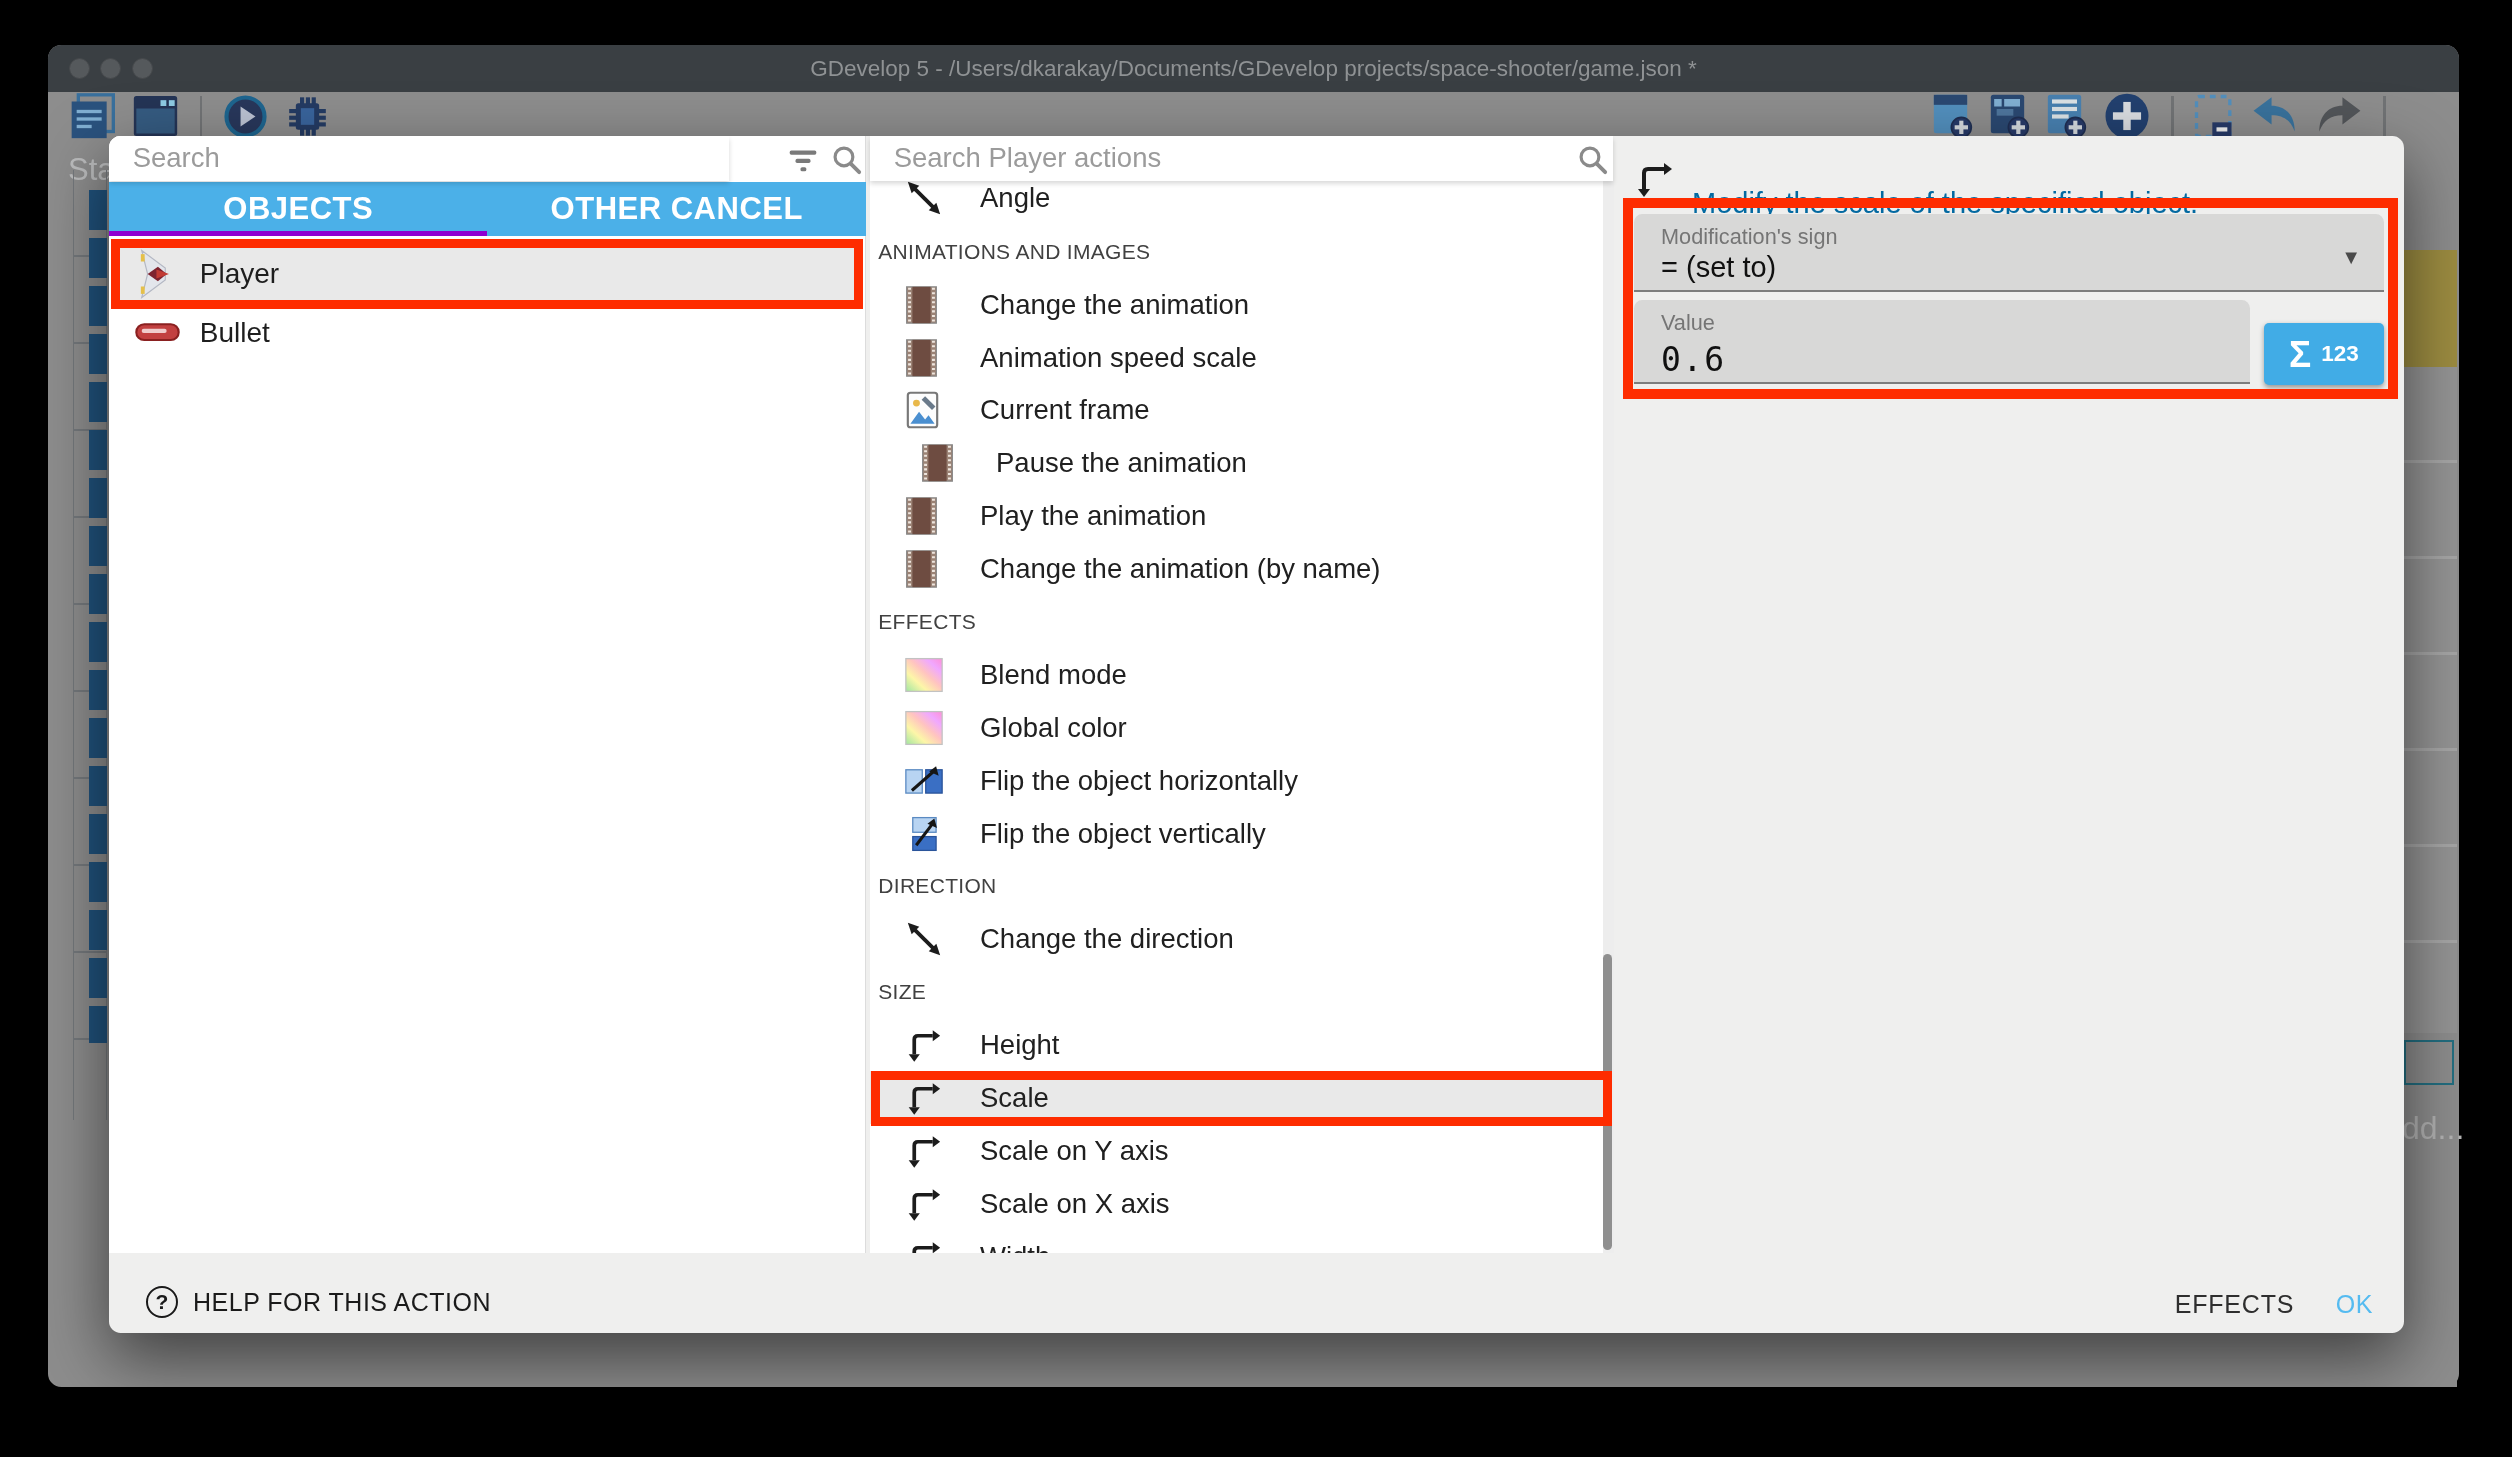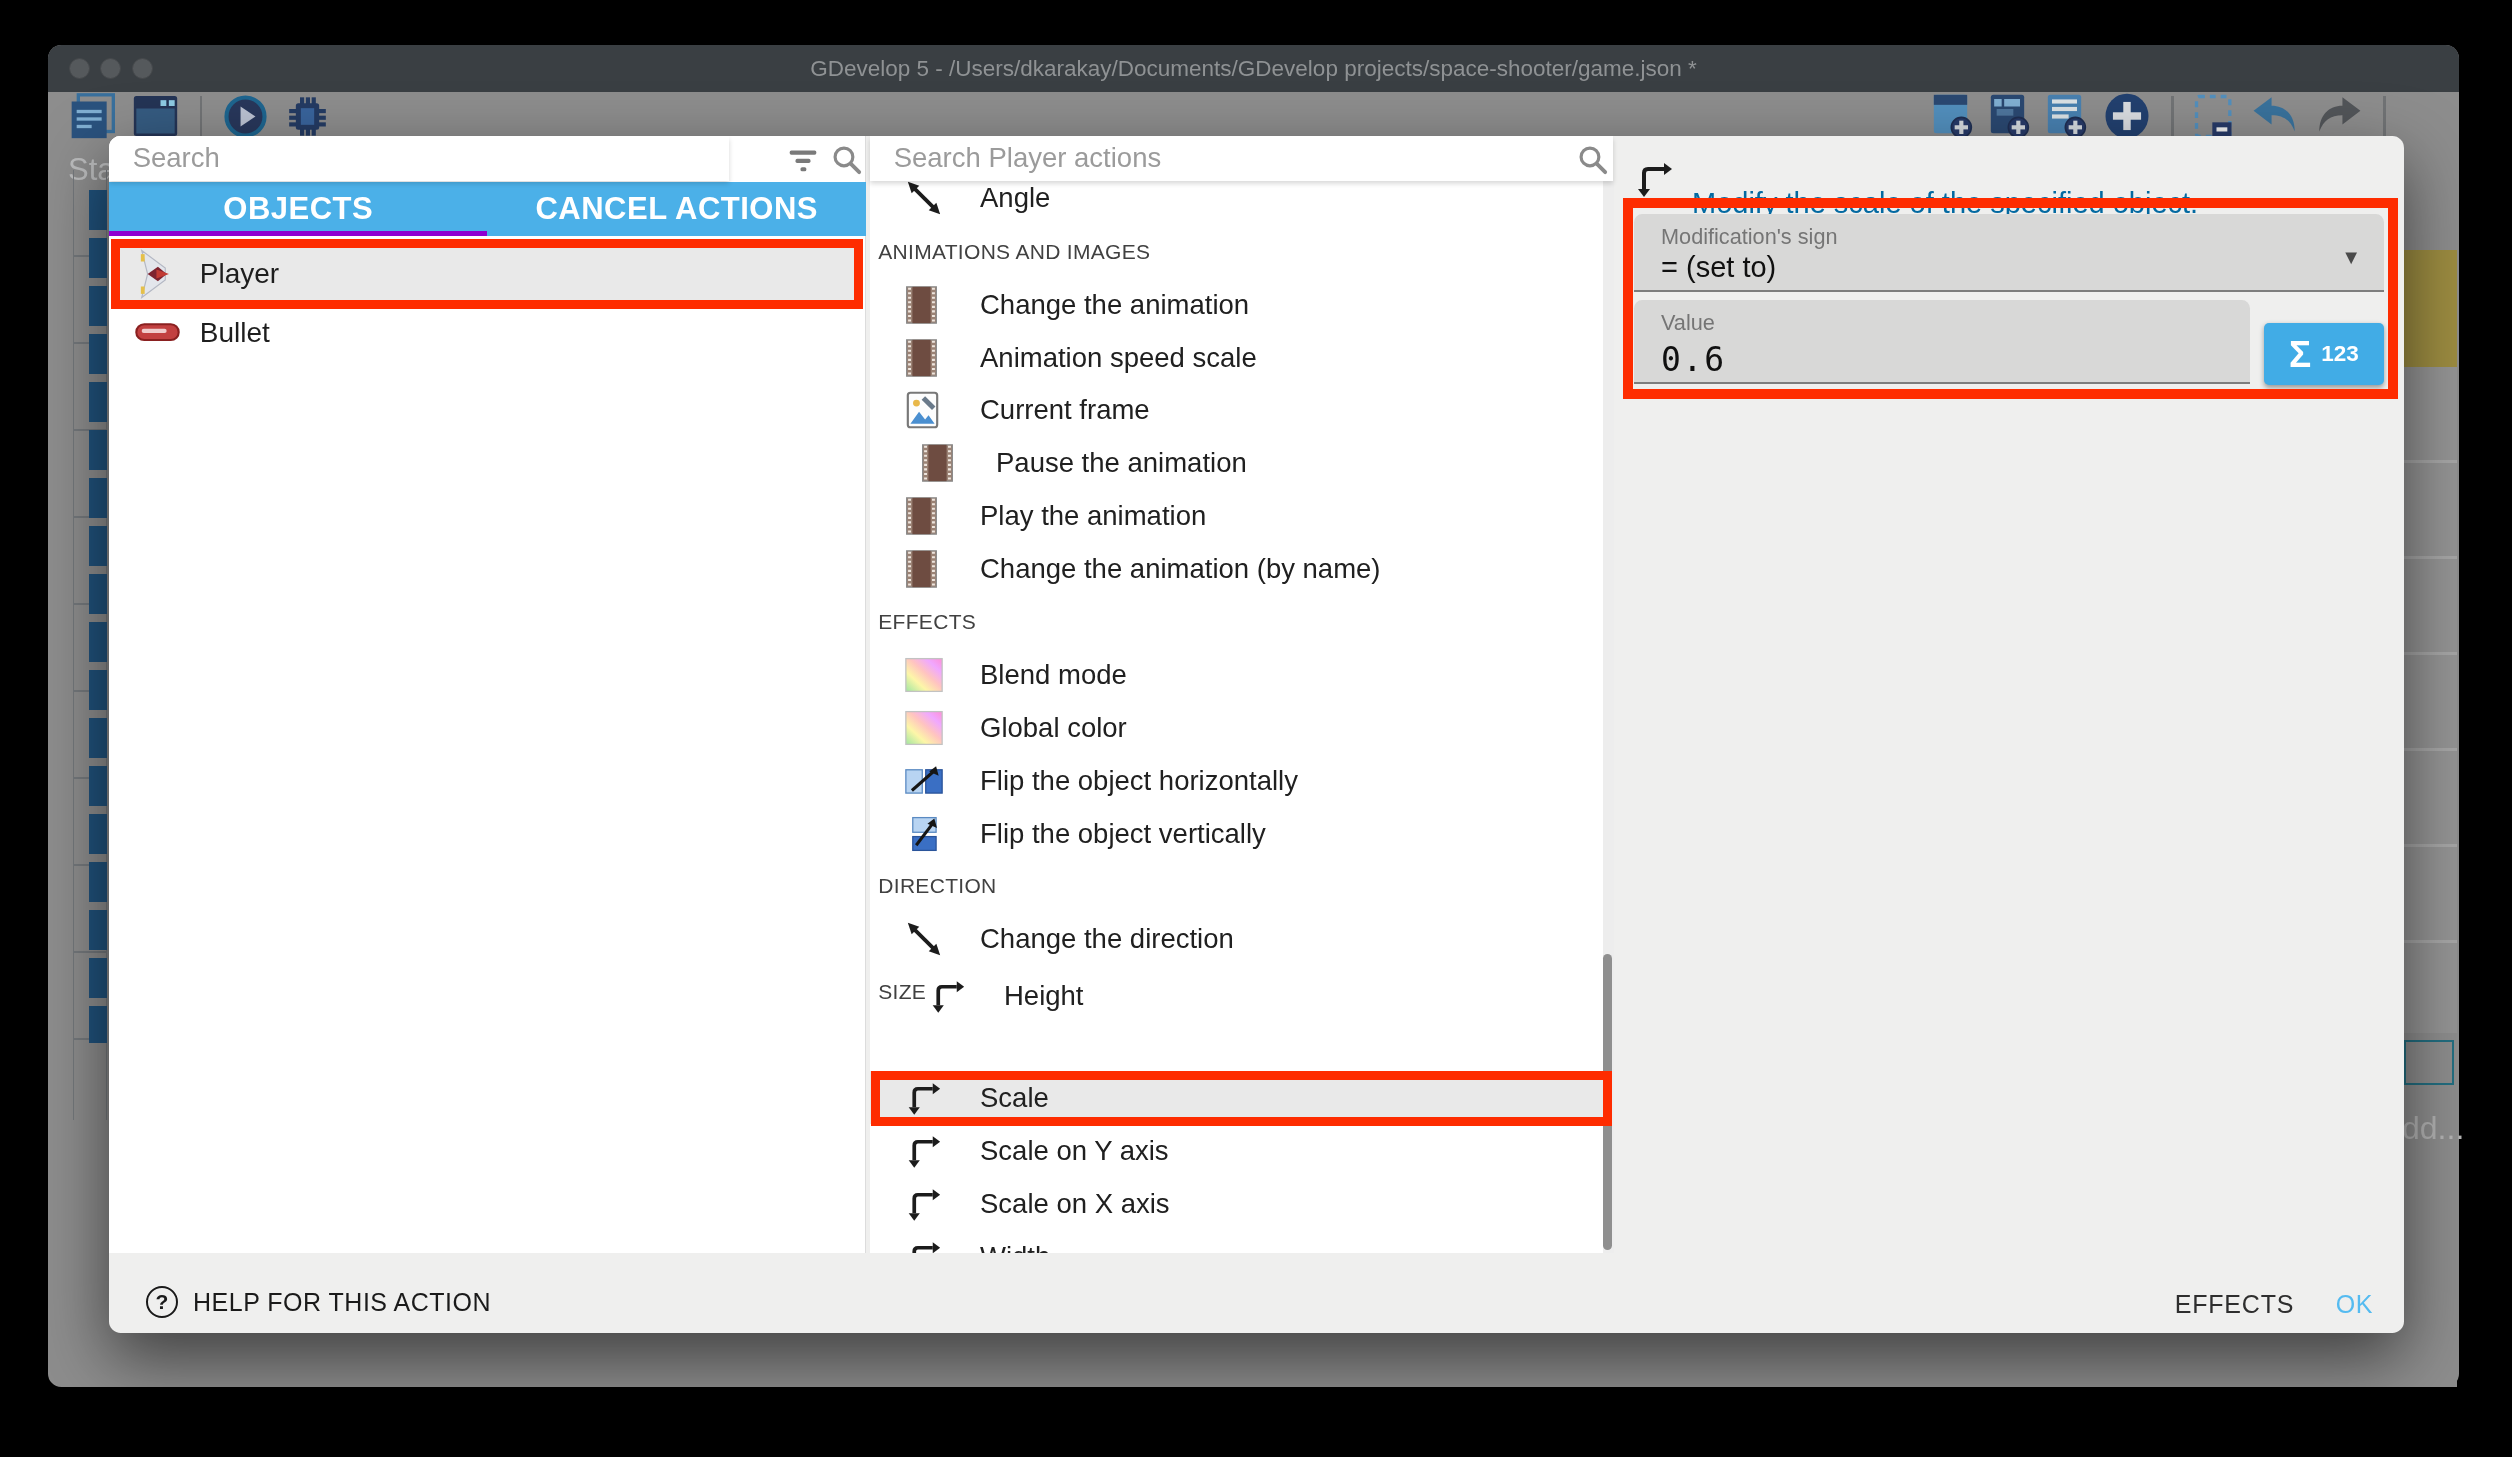--- a/index.html
+++ b/index.html
@@ -308,21 +308,21 @@
       <span class="abs" style="left:706px;top:6.7px">
         <svg width="33" height="33" viewBox="0 0 52 52">
             <circle cx="22" cy="22" r="14" fill="none" stroke="#8a8a8a" stroke-width="5"></circle>
             <line x1="33" y1="33" x2="46" y2="46" stroke="#8a8a8a" stroke-width="6" stroke-linecap="round"></line>
           </svg>
       </span>
     </div>
 
     <div id="tabbar">
         <div class="tab">OBJECTS</div>
-        <div class="tab">CANCEL ACTIONS</div>
+        <div class="tab">OTHER CANCEL</div>
       </div>
     <div id="tab-underline"></div>
 
     <div id="objects-list">
         <div class="obj-row" style="top: 112px; height: 52px; background: rgb(233, 233, 233);">
           <span class="obj-icon">
             <span style="display: flex; align-items: center;">
               <svg width="37" height="50" viewBox="0 0 24 34">
                 <path d="M4 1 L20 13 L20 21 L4 33 L8 17 Z" fill="#e3e6ec" stroke="#b4b8c4" stroke-width="0.8"></path>
                 <rect x="3.4" y="3.5" width="2.6" height="5" fill="#e5c04a"></rect>
@@ -520,21 +520,21 @@
                 <polygon points="3,3 15,7 7,15" fill="#1c1c1c"></polygon>
                 <polygon points="37,37 25,33 33,25" fill="#1c1c1c"></polygon>
               </svg>
             </span>
           </span>
           <span class="a-label">Change the direction</span>
         </div>
         <div class="section-row" style="top: 784px;">
           <span class="s-label">SIZE</span>
         </div>
-        <div class="action-row" style="top: 788px; margin-left: 24px;">
+        <div class="action-row" style="top: 837px;">
           <span class="a-icon">
             <span style="display: flex; align-items: center;">
               <svg width="37" height="37" viewBox="0 0 40 40">
                 <path d="M10 30 V14 Q10 10 14 10 H30" fill="none" stroke="#1c1c1c" stroke-width="4"></path>
                 <polygon points="30,4 38,10 30,16" fill="#1c1c1c"></polygon>
                 <polygon points="4,30 10,38 16,30" fill="#1c1c1c"></polygon>
               </svg>
             </span>
           </span>
           <span class="a-label">Height</span>

